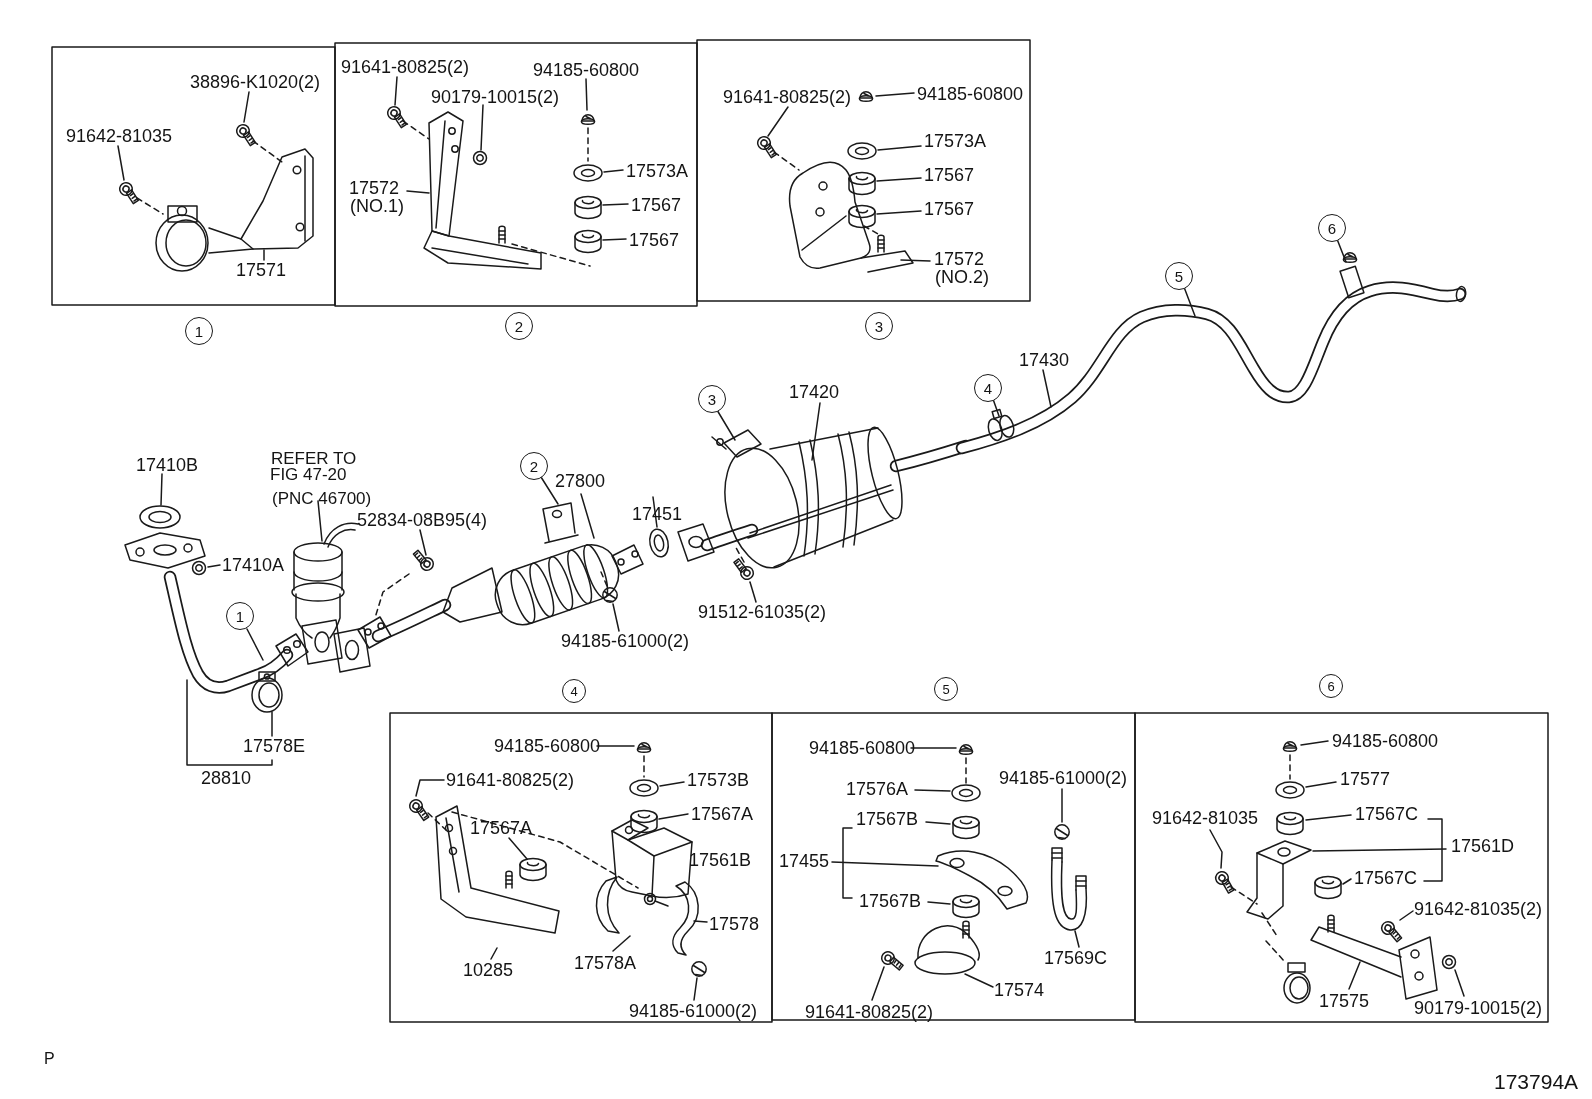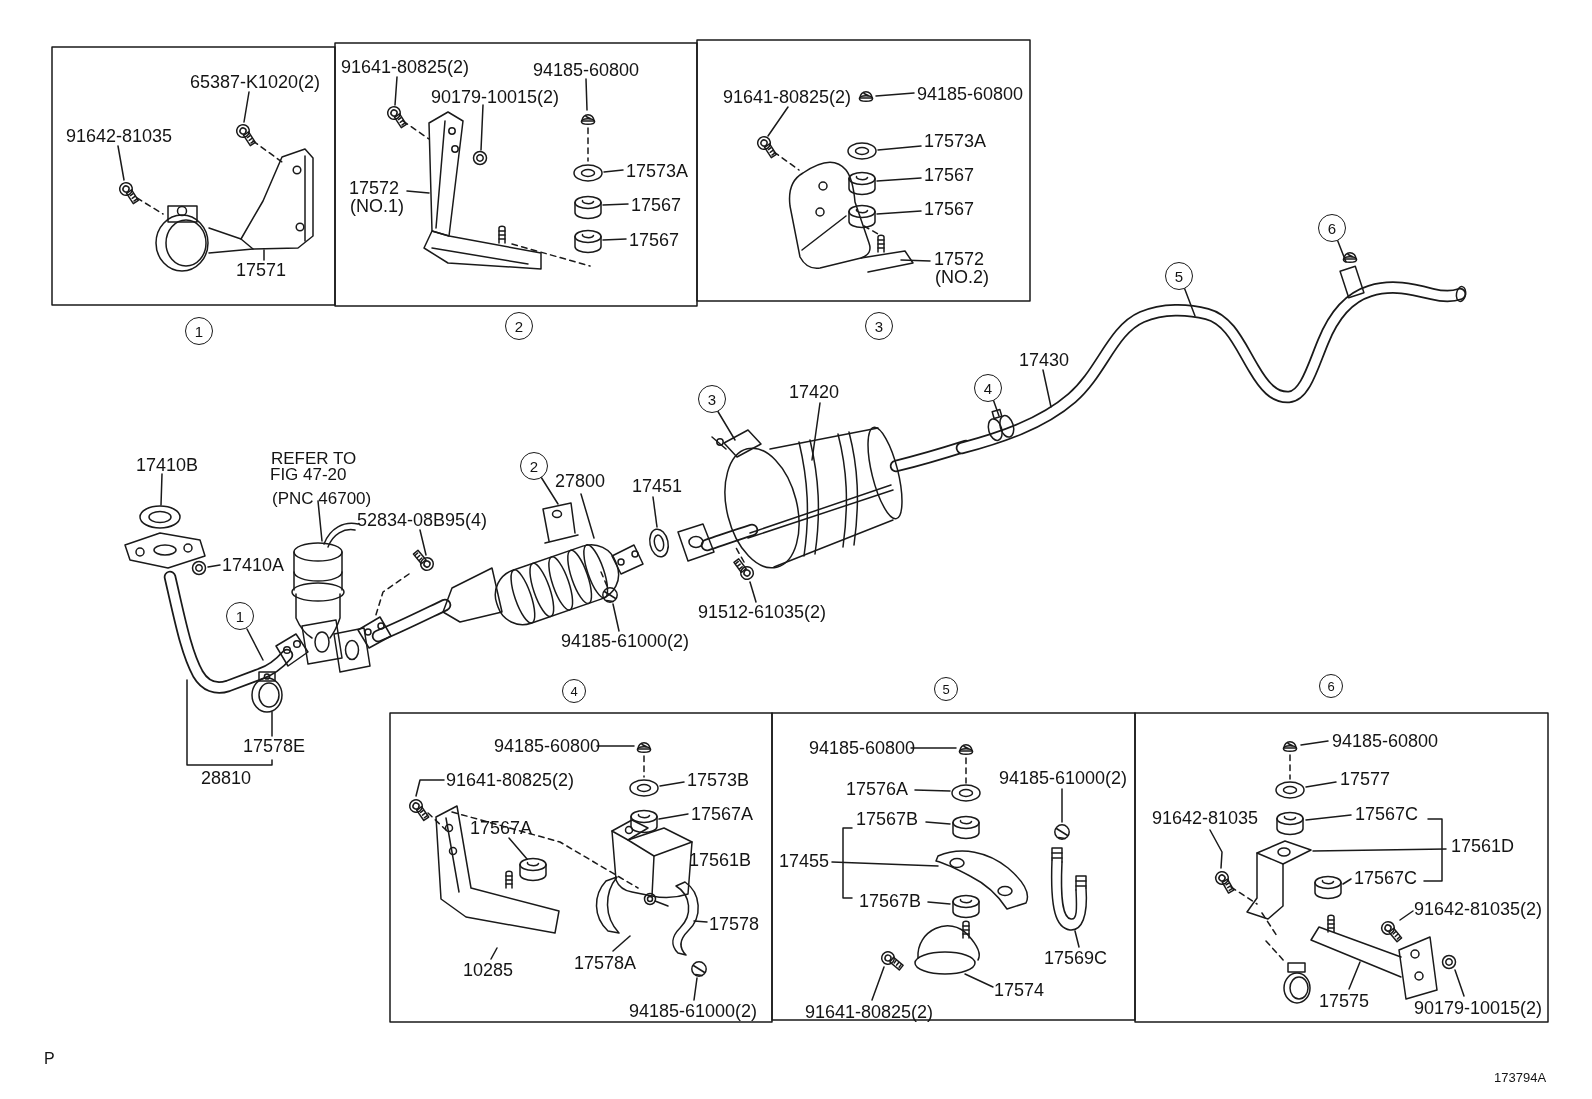--- a/index.html
+++ b/index.html
@@ -10,21 +10,21 @@
   .po{stroke-width:12.5;}
   .pi{stroke:#ffffff;stroke-width:9;}
   .dsh{stroke-dasharray:5.5 4.5;}
   .lbl{position:absolute;font-size:18px;line-height:1.05;white-space:nowrap;color:#141414;}
   .sm{font-size:17px;}
   .co{position:absolute;width:26px;height:26px;border:1.7px solid #1a1a1a;border-radius:50%;
       display:flex;align-items:center;justify-content:center;font-size:15px;background:#fff;}
   .cob{position:absolute;width:22px;height:22px;border:1.6px solid #1a1a1a;border-radius:50%;
       display:flex;align-items:center;justify-content:center;font-size:13px;background:#fff;}
   .corner{position:absolute;font-size:16px;}
-  .figcode{position:absolute;font-size:13px;}
+  .figcode{position:absolute;font-size:21px;}
 </style>
 </head>
 <body>
 
 <div id="page">
 
 <svg id="art" width="1592" height="1099" viewBox="0 0 1592 1099">
   <defs>
     <g id="bolt">
       <circle r="6.3"></circle>
@@ -373,21 +373,21 @@
   <div class="co" style="left:226px;top:602px">1</div>
   <div class="co" style="left:520px;top:452px">2</div>
   <div class="co" style="left:698px;top:385px">3</div>
   <div class="co" style="left:974px;top:374px">4</div>
   <div class="co" style="left:1165px;top:262px">5</div>
   <div class="co" style="left:1318px;top:214px">6</div>
   <div class="cob" style="left:562px;top:679px">4</div>
   <div class="cob" style="left:934px;top:677px">5</div>
   <div class="cob" style="left:1319px;top:674px">6</div>
 
-  <div class="lbl" style="left:190px;top:73px">65387-K1020(2)</div>
+  <div class="lbl" style="left:190px;top:73px">38896-K1020(2)</div>
   <div class="lbl" style="left:66px;top:127px">91642-81035</div>
   <div class="lbl" style="left:236px;top:261px">17571</div>
 
   <div class="lbl" style="left:341px;top:58px">91641-80825(2)</div>
   <div class="lbl" style="left:533px;top:61px">94185-60800</div>
   <div class="lbl" style="left:431px;top:88px">90179-10015(2)</div>
   <div class="lbl" style="left:349px;top:179px">17572</div>
   <div class="lbl" style="left:350px;top:197px">(NO.1)</div>
   <div class="lbl" style="left:626px;top:162px">17573A</div>
   <div class="lbl" style="left:631px;top:196px">17567</div>
@@ -401,21 +401,21 @@
   <div class="lbl" style="left:934px;top:250px">17572</div>
   <div class="lbl" style="left:935px;top:268px">(NO.2)</div>
 
   <div class="lbl" style="left:136px;top:456px">17410B</div>
   <div class="lbl sm" style="left:271px;top:450px">REFER TO</div>
   <div class="lbl sm" style="left:270px;top:466px">FIG 47-20</div>
   <div class="lbl sm" style="left:272px;top:490px">(PNC 46700)</div>
   <div class="lbl" style="left:222px;top:556px">17410A</div>
   <div class="lbl" style="left:357px;top:511px">52834-08B95(4)</div>
   <div class="lbl" style="left:555px;top:472px">27800</div>
-  <div class="lbl" style="left:632px;top:477px">17451</div>
+  <div class="lbl" style="left:632px;top:505px">17451</div>
   <div class="lbl" style="left:561px;top:632px">94185-61000(2)</div>
   <div class="lbl" style="left:789px;top:383px">17420</div>
   <div class="lbl" style="left:698px;top:603px">91512-61035(2)</div>
   <div class="lbl" style="left:1019px;top:351px">17430</div>
   <div class="lbl" style="left:243px;top:737px">17578E</div>
   <div class="lbl" style="left:201px;top:769px">28810</div>
 
   <div class="lbl" style="left:494px;top:737px">94185-60800</div>
   <div class="lbl" style="left:446px;top:771px">91641-80825(2)</div>
   <div class="lbl" style="left:687px;top:771px">17573B</div>

